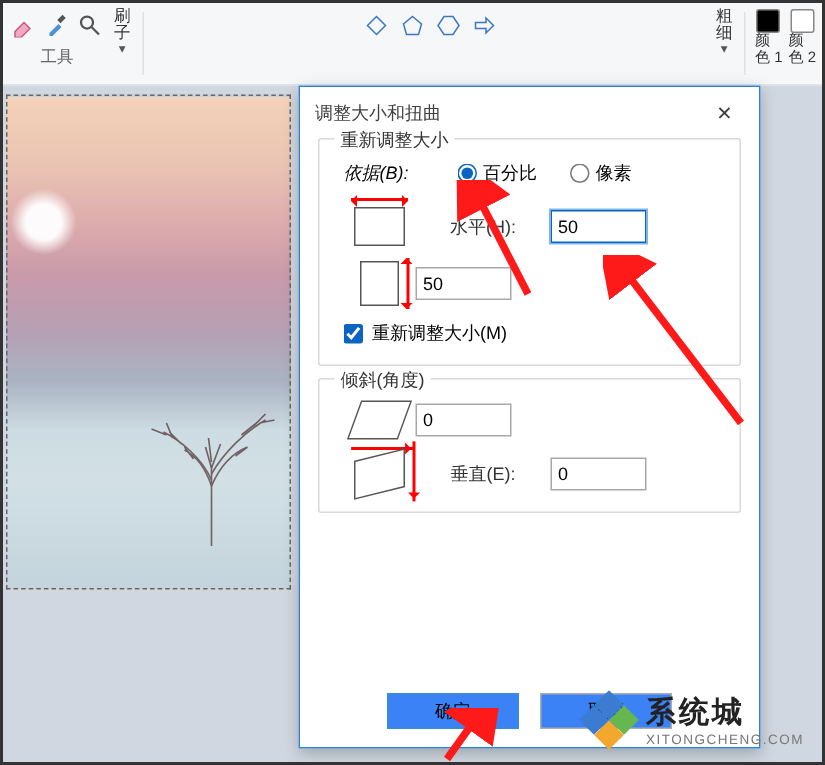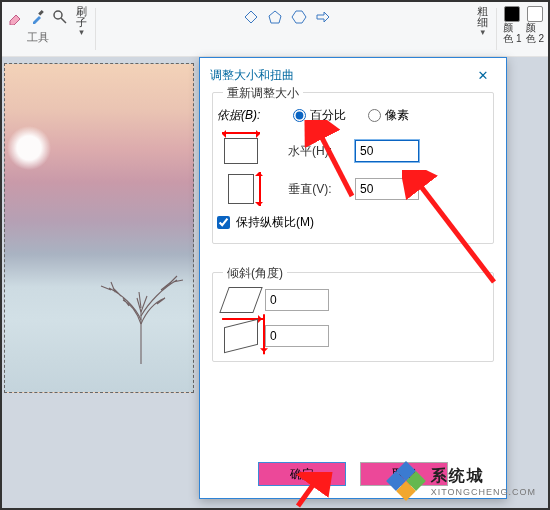--- a/index.html
+++ b/index.html
@@ -33,24 +33,24 @@
   }
   
   .tree { position: absolute; left: 86px; top: 160px; width: 100px; height: 140px; }
   .tree svg { width: 100%; height: 100%; opacity: 0.7; }
 
   
   .dialog {
     position: absolute; left: 197px; top: 55px; width: 308px; height: 442px;
     background: #fff; border: 1px solid #2e83d6; box-shadow: 0 3px 10px rgba(0,0,0,0.25);
   }
-  .titlebar { height: 34px; display: flex; align-items: center; padding: 0 10px; font-size: 12px; color: #0369a1; justify-content: space-between; }
+  .titlebar { height: 34px; display: flex; align-items: center; padding: 0 10px; font-size: 12px; color: #404040; justify-content: space-between; }
   .titlebar .close { width: 26px; height: 22px; display: flex; align-items: center; justify-content: center; font-size: 13px; }
 
-  .groupbox { margin: 0 12px 28px 12px; border: 1px solid #d9d9d9; border-radius: 2px; padding: 14px 12px 12px 4px; position: relative; }
+  .groupbox { margin: 0 12px 8px 12px; border: 1px solid #d9d9d9; border-radius: 2px; padding: 14px 12px 12px 16px; position: relative; }
   .group-title { position: absolute; top: -8px; left: 10px; background: #fff; padding: 0 4px; font-size: 12px; color: #333; }
 
   .row { display: flex; align-items: center; font-size: 12px; color: #333; margin-bottom: 10px; }
   .row.last { margin-bottom: 0; }
   .lbl { width: 54px; font-style: italic; }
   .radio-row { display: flex; align-items: center; gap: 22px; margin-bottom: 14px; font-size: 12px; }
   .radio-row label { display: flex; align-items: center; gap: 4px; cursor: pointer; }
   .radio-row input { accent-color: #0a64c2; }
   .icon-cell { width: 48px; display: flex; justify-content: center; }
   .field-label { width: 90px; text-align: center; }
@@ -71,35 +71,35 @@
   .resize-icon.v .ar { bottom: -7px; border-top-color: red; }
 
   .skew-icon { transform: skewX(-20deg); }
   .skew-icon.h::after { content: ""; position: absolute; left: 4px; right: -14px; bottom: -8px; height: 2px; background: red; transform: skewX(20deg); }
   .skew-icon.h .ar { position: absolute; right: -16px; bottom: -11px; width: 0; height: 0; border: 4px solid transparent; border-left-color: red; transform: skewX(20deg); }
   .skew-icon.v { transform: skewY(-14deg); }
   .skew-icon.v::after { content: ""; position: absolute; top: -4px; bottom: -12px; right: -8px; width: 2px; background: red; transform: skewY(14deg);}
   .skew-icon.v .ar { position: absolute; bottom: -14px; right: -11px; width: 0; height: 0; border: 4px solid transparent; border-top-color: red; transform: skewY(14deg);}
 
   .button-bar { position: absolute; left: 0; right: 0; bottom: 12px; display: flex; justify-content: center; gap: 14px; }
-  .btn { width: 88px; height: 24px; font-size: 12px; background: #ec4899; border: 1px solid #adadad; cursor: pointer; }
+  .btn { width: 88px; height: 24px; font-size: 12px; background: #3b82f6; border: 1px solid #adadad; cursor: pointer; }
   .btn.primary { border: 1px solid #3a8bd8; }
 
   
   .red-arrow { position: absolute; pointer-events: none; }
 
   
   .watermark { position: absolute; right: 12px; bottom: 10px; display: flex; align-items: center; gap: 8px; font-family: "SimHei", sans-serif; }
   .wm-logo { width: 34px; height: 34px; position: relative; }
   .wm-logo span { position: absolute; width: 14px; height: 14px; transform: rotate(45deg); }
   .wm-logo .a { left: 10px; top: 0; background: #3b7bd1; }
   .wm-logo .b { left: 0; top: 10px; background: #3b7bd1; }
   .wm-logo .c { left: 20px; top: 10px; background: #65b84f; }
   .wm-logo .d { left: 10px; top: 20px; background: #f2a72e; }
-  .wm-text .big { font-size: 16px; font-weight: bold; letter-spacing: 2px; color: #222; }
+  .wm-text .big { font-size: 20px; font-weight: bold; letter-spacing: 2px; color: #222; }
   .wm-text .small { font-size: 9px; color: #777; letter-spacing: 1px; }
 </style>
 </head>
 <body>
 
 <div class="ribbon">
   <div class="ribbon-group">
     <div class="icons">
       <svg viewBox="0 0 16 16">
           <polygon points="2,12 8,6 12,10 6,16 2,16" fill="#f4a8c1" stroke="#c05b86"></polygon>
@@ -216,27 +216,26 @@
       <div class="field-label">水平(H):</div>
       <input class="num-input focus" value="50" style="">
     </div>
 
     <div class="row">
       <div class="icon-cell">
           <div class="resize-icon v">
             <span class="ar"></span>
           </div>
         </div>
-      <div class="field-label">垂直(V):</div>
       <input class="num-input" value="50" style="">
     </div>
 
     <div class="checkbox-row">
       <input type="checkbox" checked="" style="">
-      <span>保持纵横比(M)</span>
+      <span>重新调整大小(M)</span>
     </div>
   </div>
 
   <div class="groupbox">
     <span class="group-title">倾斜(角度)</span>
 
     <div class="row">
       <div class="icon-cell">
           <div class="skew-icon h">
             <span class="ar"></span>
@@ -244,20 +243,21 @@
         </div>
       <input class="num-input" value="0" style="">
     </div>
 
     <div class="row last">
       <div class="icon-cell">
           <div class="skew-icon v">
             <span class="ar"></span>
           </div>
         </div>
+      <div class="field-label">垂直(E):</div>
       <input class="num-input" value="0" style="">
     </div>
   </div>
 
   <div class="button-bar">
     <button class="btn primary">确定</button>
     <button class="btn">取消</button>
   </div>
 </div>
 

